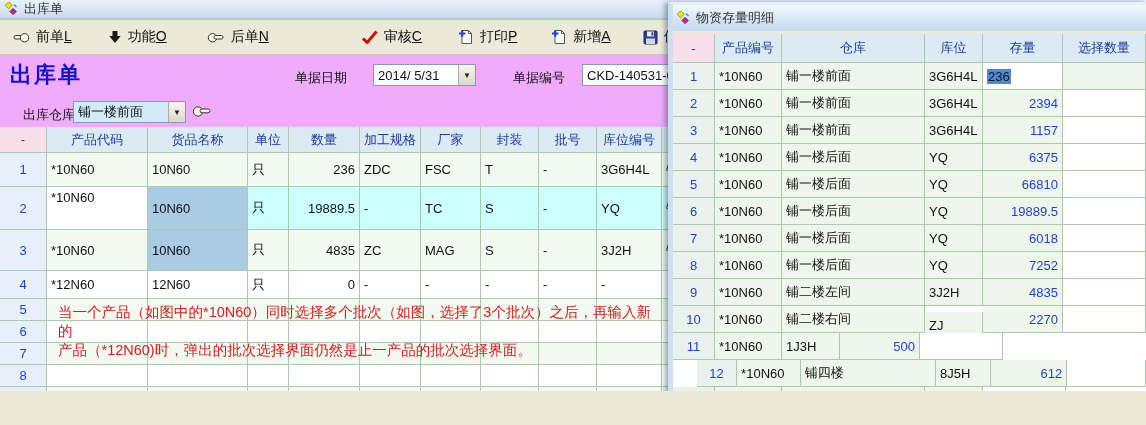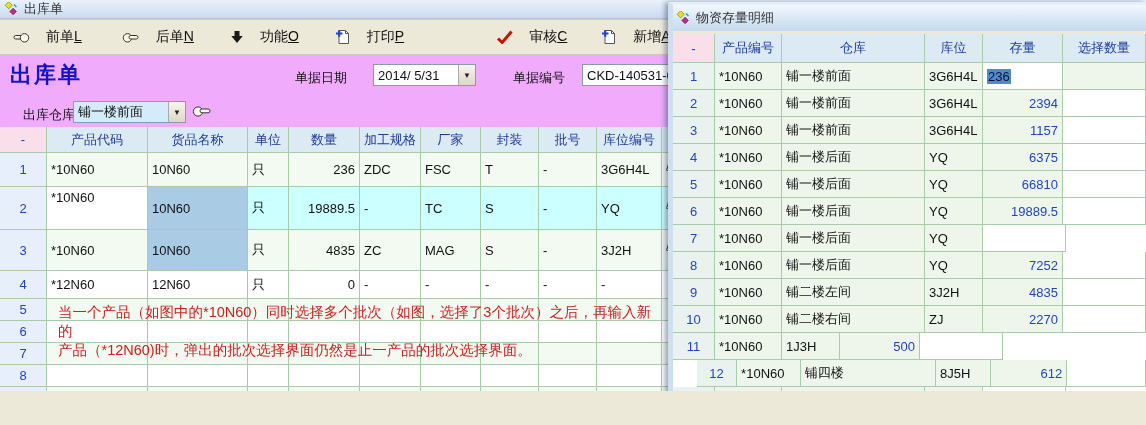--- a/index.html
+++ b/index.html
@@ -7,21 +7,21 @@
   body { font-family:"Liberation Sans","DejaVu Sans",sans-serif; background:#ece9d8; }
   .screen { position:relative; width:1146px; height:391px; background:#f0abfc; overflow:hidden; }
 
   
   .titlebar { position:absolute; left:0; top:0; width:1146px; height:19px;
     background:linear-gradient(180deg,#e9f2fc 0%,#d3e2f2 70%,#c9daed 100%);
     display:flex; align-items:center; gap:5px; padding-left:4px;
     border-bottom:1px solid #b8c7d8; font-size:13px; color:#333; }
   .toolbar { position:absolute; left:0; top:20px; width:1146px; height:35px;
     background:#ece9d8; border-bottom:1px solid #cdc9b8; display:flex; align-items:center; }
-  .tb-item { display:flex; align-items:center; gap:16px; height:28px; padding:0 6px;
+  .tb-item { display:flex; align-items:center; gap:6px; height:28px; padding:0 6px;
     font-size:14px; color:#111; cursor:default; }
   .tb-accel { text-decoration:underline; }
   .tb-icon { display:inline-flex; align-items:center; }
 
   
   .page-heading { position:absolute; left:10px; top:60px; font-size:22px; font-weight:bold;
     color:#1313cd; letter-spacing:2px; }
   .fld-label { position:absolute; font-size:13px; color:#111; }
   .combo { position:absolute; height:22px; border:1px solid #7f9db9; background:#fff;
     display:flex; align-items:center; font-size:13px; color:#111; }
@@ -74,54 +74,54 @@
   <div class="toolbar">
     <div class="tb-item" style="margin-left:6px">
       <span class="tb-icon">
         <svg width="18" height="13" viewBox="0 0 18 13">
             <rect x="2" y="4.5" width="9" height="3.5" rx="1.7" fill="#fffbe8" stroke="#333"></rect>
             <circle cx="12.5" cy="6.8" r="4.2" fill="#fffbe8" stroke="#333"></circle>
           </svg>
       </span>
       <span><span class="tb-label">前单</span><span class="tb-accel">L</span></span>
     </div>
+    <div class="tb-item" style="margin-left:24px">
+      <span class="tb-icon">
+        <svg width="14" height="14" viewBox="0 0 14 14">
+            <path d="M4.5 1h5v5h3.2L7 13 1.3 6H4.5z" fill="#1a1a1a"></path>
+          </svg>
+      </span>
+      <span><span class="tb-label">功能</span><span class="tb-accel">O</span></span>
+    </div>
     <div class="tb-item" style="margin-left:28px">
       <span class="tb-icon">
         <svg width="18" height="13" viewBox="0 0 18 13">
             <circle cx="5.5" cy="6.8" r="4.2" fill="#fffbe8" stroke="#333"></circle>
             <rect x="7" y="4.5" width="9" height="3.5" rx="1.7" fill="#fffbe8" stroke="#333"></rect>
           </svg>
       </span>
       <span><span class="tb-label">后单</span><span class="tb-accel">N</span></span>
     </div>
-    <div class="tb-item" style="margin-left:24px">
-      <span class="tb-icon">
-        <svg width="14" height="14" viewBox="0 0 14 14">
-            <path d="M4.5 1h5v5h3.2L7 13 1.3 6H4.5z" fill="#1a1a1a"></path>
-          </svg>
-      </span>
-      <span><span class="tb-label">功能</span><span class="tb-accel">O</span></span>
+    <div class="tb-item" style="margin-left:80px">
+      <span class="tb-icon">
+        <svg width="17" height="14" viewBox="0 0 17 14">
+            <path d="M2 8.5l4.2 4L15.5 1.5" stroke="#cc1100" stroke-width="3" fill="none"></path>
+          </svg>
+      </span>
+      <span><span class="tb-label">审核</span><span class="tb-accel">C</span></span>
     </div>
     <div class="tb-item" style="margin-left:24px">
       <span class="tb-icon">
         <svg width="16" height="16" viewBox="0 0 16 16">
             <path d="M4 1.5h6.5l3 3v10H4z" fill="#fff" stroke="#555"></path>
             <path d="M10.5 1.5v3h3" fill="none" stroke="#555"></path>
             <path d="M1 4.5h6.5M4.2 1.2v6.5" stroke="#2244dd" stroke-width="2.2"></path>
           </svg>
       </span>
       <span><span class="tb-label">打印</span><span class="tb-accel">P</span></span>
-    </div>
-    <div class="tb-item" style="margin-left:80px">
-      <span class="tb-icon">
-        <svg width="17" height="14" viewBox="0 0 17 14">
-            <path d="M2 8.5l4.2 4L15.5 1.5" stroke="#cc1100" stroke-width="3" fill="none"></path>
-          </svg>
-      </span>
-      <span><span class="tb-label">审核</span><span class="tb-accel">C</span></span>
     </div>
     <div class="tb-item" style="margin-left:22px">
       <span class="tb-icon">
         <svg width="16" height="16" viewBox="0 0 16 16">
             <path d="M4 1.5h6.5l3 3v10H4z" fill="#fff" stroke="#555"></path>
             <path d="M10.5 1.5v3h3" fill="none" stroke="#555"></path>
             <path d="M1 4.5h6.5M4.2 1.2v6.5" stroke="#2244dd" stroke-width="2.2"></path>
           </svg>
       </span>
       <span><span class="tb-label">新增</span><span class="tb-accel">A</span></span>
@@ -391,20 +391,21 @@
           <div class="g-cell" style="width: 143px; height: 100%; background: rgb(238, 246, 236);">铺一楼后面</div>
           <div class="g-cell" style="width: 58px; height: 100%; background: rgb(238, 246, 236);">YQ</div>
           <div class="g-cell" style="width: 80px; height: 100%; background: rgb(238, 246, 236); color: rgb(33, 67, 200); justify-content: flex-end;">19889.5</div>
           <div class="g-cell" style="width: 83px; height: 100%; background: rgb(255, 255, 255);"></div>
         </div>
         <div class="g-row" style="height: 27px;">
           <div class="g-cell" style="width: 42px; height: 100%; background: rgb(233, 242, 238); color: rgb(33, 67, 200); justify-content: center;">7</div>
           <div class="g-cell" style="width: 67px; height: 100%; background: rgb(238, 246, 236);">*10N60</div>
           <div class="g-cell" style="width: 143px; height: 100%; background: rgb(238, 246, 236);">铺一楼后面</div>
           <div class="g-cell" style="width: 58px; height: 100%; background: rgb(238, 246, 236);">YQ</div>
+          <div class="g-cell" style="width: 80px; height: 100%; background: rgb(238, 246, 236); color: rgb(33, 67, 200); justify-content: flex-end;">6018</div>
           <div class="g-cell" style="width: 83px; height: 100%; background: rgb(255, 255, 255);"></div>
         </div>
         <div class="g-row" style="height: 27px;">
           <div class="g-cell" style="width: 42px; height: 100%; background: rgb(233, 242, 238); color: rgb(33, 67, 200); justify-content: center;">8</div>
           <div class="g-cell" style="width: 67px; height: 100%; background: rgb(238, 246, 236);">*10N60</div>
           <div class="g-cell" style="width: 143px; height: 100%; background: rgb(238, 246, 236);">铺一楼后面</div>
           <div class="g-cell" style="width: 58px; height: 100%; background: rgb(238, 246, 236);">YQ</div>
           <div class="g-cell" style="width: 80px; height: 100%; background: rgb(238, 246, 236); color: rgb(33, 67, 200); justify-content: flex-end;">7252</div>
           <div class="g-cell" style="width: 83px; height: 100%; background: rgb(255, 255, 255);"></div>
         </div>
@@ -413,21 +414,21 @@
           <div class="g-cell" style="width: 67px; height: 100%; background: rgb(238, 246, 236);">*10N60</div>
           <div class="g-cell" style="width: 143px; height: 100%; background: rgb(238, 246, 236);">铺二楼左间</div>
           <div class="g-cell" style="width: 58px; height: 100%; background: rgb(238, 246, 236);">3J2H</div>
           <div class="g-cell" style="width: 80px; height: 100%; background: rgb(238, 246, 236); color: rgb(33, 67, 200); justify-content: flex-end;">4835</div>
           <div class="g-cell" style="width: 83px; height: 100%; background: rgb(255, 255, 255);"></div>
         </div>
         <div class="g-row" style="height: 27px;">
           <div class="g-cell" style="width: 42px; height: 100%; background: rgb(233, 242, 238); color: rgb(33, 67, 200); justify-content: center;">10</div>
           <div class="g-cell" style="width: 67px; height: 100%; background: rgb(238, 246, 236);">*10N60</div>
           <div class="g-cell" style="width: 143px; height: 100%; background: rgb(238, 246, 236);">铺二楼右间</div>
-          <div class="g-cell" style="width: 58px; height: 100%; background: rgb(238, 246, 236);">ZJ</div>
+          <div class="g-cell" style="width: 58px; height: 100%; background: rgb(238, 246, 236); margin-top: 6px;">ZJ</div>
           <div class="g-cell" style="width: 80px; height: 100%; background: rgb(238, 246, 236); color: rgb(33, 67, 200); justify-content: flex-end;">2270</div>
           <div class="g-cell" style="width: 83px; height: 100%; background: rgb(255, 255, 255);"></div>
         </div>
         <div class="g-row" style="height: 27px;">
           <div class="g-cell" style="width: 42px; height: 100%; background: rgb(233, 242, 238); color: rgb(33, 67, 200); justify-content: center;">11</div>
           <div class="g-cell" style="width: 67px; height: 100%; background: rgb(238, 246, 236);">*10N60</div>
           <div class="g-cell" style="width: 58px; height: 100%; background: rgb(238, 246, 236);">1J3H</div>
           <div class="g-cell" style="width: 80px; height: 100%; background: rgb(238, 246, 236); color: rgb(33, 67, 200); justify-content: flex-end;">500</div>
           <div class="g-cell" style="width: 83px; height: 100%; background: rgb(255, 255, 255);"></div>
         </div>

